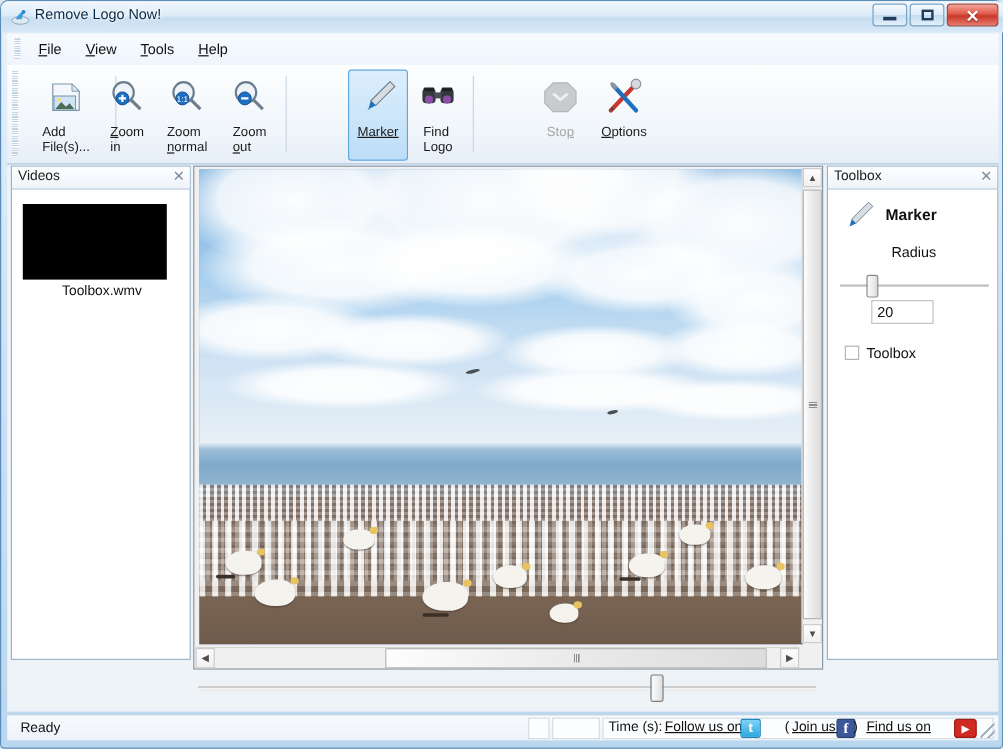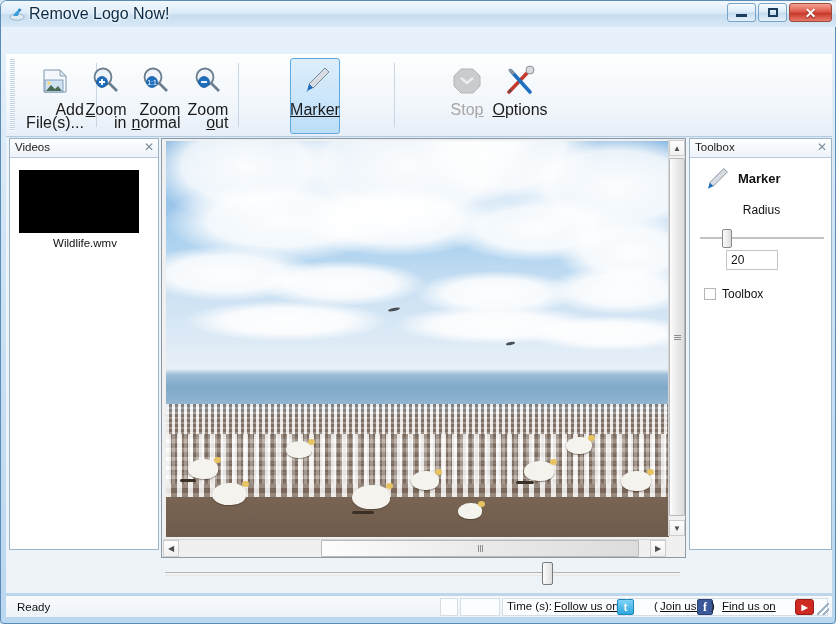--- a/index.html
+++ b/index.html
@@ -23,21 +23,21 @@
 
   
   #titlebar {
     position: absolute; left: 0; top: 0;
     width: 836px; height: 26px;
     border-radius: 6px 6px 0 0;
     background: linear-gradient(180deg,#f2f8fd 0%, #dcebf8 45%, #c6ddf0 55%, #d8e9f7 100%);
   }
   #titlebar-text {
     position: absolute; left: 28px; top: 4px;
-    font-size: 16px; color: #0b2a45;
+    font-size: 12px; color: #0b2a45;
     text-shadow: 0 0 3px #fff, 0 0 5px #fff;
     white-space: nowrap;
   }
   #app-logo {
     position: absolute; left: 8px; top: 5px;
     width: 16px; height: 16px;
   }
   .wbtn {
     position: absolute; top: 2px;
     width: 29px; height: 19px;
@@ -96,21 +96,21 @@
     border: 1px solid transparent;
     border-radius: 3px;
     cursor: default;
   }
   .tb-btn.active {
     background: linear-gradient(180deg,#ddeefc 0%,#bcdef8 100%);
     border: 1px solid #5ea8dd;
   }
   .tb-icon { width: 34px; height: 34px; position: relative; }
   .tb-label {
-    font-size: 16px; color: #1b1b1b; text-align: right;
+    font-size: 11px; color: #1b1b1b; text-align: left;
     line-height: 12.5px; margin-top: 6px; white-space: pre-line;
   }
   .tb-label u { text-decoration: underline; }
   .tb-btn.disabled .tb-label { color: #a6a6a6; }
   .tb-sep {
     position: absolute; top: 9px; width: 1px; height: 64px;
     background: #c9d6e3;
   }
   #tb-overflow {
     position: absolute; left: 541px; top: 120px;
@@ -389,20 +389,27 @@
       <span class="glyph-min"></span>
     </div>
     <div class="wbtn" id="btn-max">
       <span class="glyph-max"></span>
     </div>
     <div class="wbtn" id="btn-close">
       <span class="glyph-close">✕</span>
     </div>
   </div>
 
+  <div id="menubar">
+    <span id="menu-grip"></span>
+    <span class="menu-item"><u>F</u><span>ile</span></span>
+    <span class="menu-item"><u>V</u><span>iew</span></span>
+    <span class="menu-item"><u>T</u><span>ools</span></span>
+    <span class="menu-item"><u>H</u><span>elp</span></span>
+  </div>
 
   <div id="toolbar">
     <span id="tb-grip"></span>
 
     <div class="tb-btn" style="left:14px;width:70px;">
       <span class="tb-icon">
         <svg width="34" height="34" viewBox="0 0 34 34">
           <path d="M6 6 h16 l6 6 v16 h-22z" fill="#f4f8fc" stroke="#7d95ac" stroke-width="1"></path>
           <rect x="7" y="16" width="18" height="12" fill="#cfe3f2" stroke="#6f90ad" stroke-width="0.8"></rect>
           <path d="M8 27 l5-6 4 4 3-3 4 5z" fill="#4a6b58"></path>
@@ -460,20 +467,35 @@
         <svg width="34" height="34" viewBox="0 0 34 34">
           <path d="M27 4 l4 4 -16 16 -4 -4z" fill="#d8dde3" stroke="#6f7d8a" stroke-width="0.9"></path>
           <path d="M11 20 l4 4 -6 3z" fill="#1e6fc0"></path>
           <path d="M9 27 l-1 1 2-1z" fill="#0f4f92"></path>
           <path d="M14 27 q8 2 16 0 q-8 2 -16 0z" fill="#b9c4ce" opacity="0.8"></path>
         </svg>
       </span>
       <span class="tb-label"><u>Marker</u></span>
     </div>
 
+    <div class="tb-btn" style="left:336px;width:46px;">
+      <span class="tb-icon">
+        <svg width="34" height="34" viewBox="0 0 34 34">
+          <rect x="4" y="10" width="11" height="12" rx="3" fill="#35383d"></rect>
+          <rect x="19" y="10" width="11" height="12" rx="3" fill="#35383d"></rect>
+          <rect x="14" y="13" width="6" height="5" fill="#4a4e54"></rect>
+          <circle cx="9.5" cy="19" r="3.4" fill="#8e4ea8"></circle>
+          <circle cx="24.5" cy="19" r="3.4" fill="#8e4ea8"></circle>
+          <rect x="5" y="9" width="9" height="3" rx="1.2" fill="#1f2125"></rect>
+          <rect x="20" y="9" width="9" height="3" rx="1.2" fill="#1f2125"></rect>
+        </svg>
+      </span>
+      <span class="tb-label">Find
+Logo</span>
+    </div>
 
     <span class="tb-sep" style="left:388px;"></span>
 
 
     <div class="tb-btn disabled" style="left:440px;width:42px;">
       <span class="tb-icon">
         <svg width="34" height="34" viewBox="0 0 34 34">
           <polygon points="11,5 23,5 30,12 30,22 23,29 11,29 4,22 4,12" fill="#c9cbcd" stroke="#b4b6b8" stroke-width="1"></polygon>
           <path d="M11 14 l6 5 6-5" fill="none" stroke="#eceeef" stroke-width="2.4"></path>
         </svg>
@@ -498,21 +520,21 @@
   </div>
 
   <div id="work">
 
     <div id="videos-panel">
       <div class="panel-head">
         <span class="panel-title">Videos</span>
         <span class="panel-close">✕</span>
       </div>
       <div id="video-thumb"></div>
-      <div id="video-name">Wildlife.wmv</div>
+      <div id="video-name">Toolbox.wmv</div>
     </div>
 
     <div id="viewer">
       <div id="image-canvas">
         <div class="sky"></div>
 
         <div class="cloud" style="left:-20px;  top:-30px; width:200px; height:110px;"></div>
         <div class="cloud" style="left:110px;  top:-50px; width:260px; height:150px;"></div>
         <div class="cloud" style="left:250px;  top:-60px; width:180px; height:130px;"></div>
         <div class="cloud" style="left:340px;  top:-10px; width:220px; height:110px;"></div>

